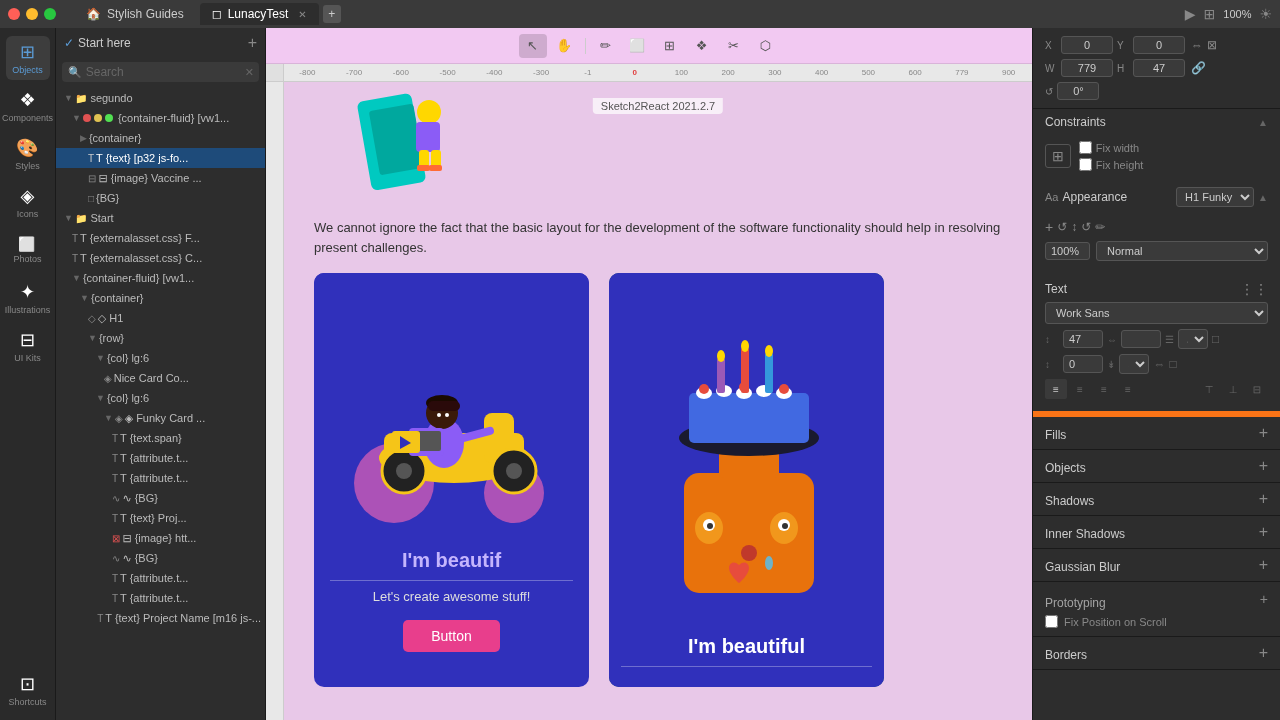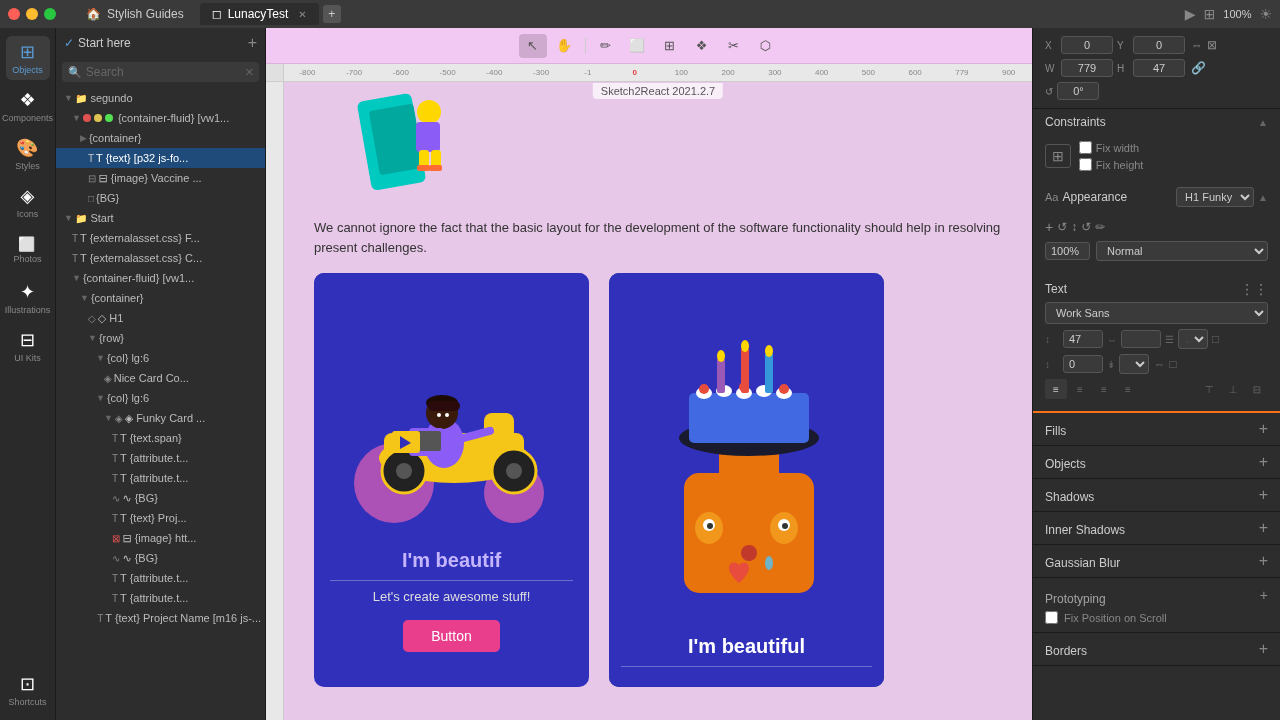--- a/index.html
+++ b/index.html
@@ -282,21 +282,21 @@
     }
     .panel-section-name { font-size: 12px; color: #ccc; }
 
     
     .ruler-numbers { display: flex; width: 100%; font-size: 9px; color: #888; overflow: hidden; }
     .ruler-num { flex: 1; text-align: center; font-size: 8px; }
 
     
     .canvas-label {
       position: absolute;
-      top: 1px;
+      top: 16px;
       left: 50%;
       transform: translateX(-50%);
       background: rgba(255,255,255,0.7);
       font-size: 11px;
       color: #555;
       padding: 2px 8px;
       border-radius: 0 0 4px 4px;
     }
   </style>
 </head>
@@ -766,21 +766,21 @@
           <input class="percent-input" value="100%" style="">
           <select class="blend-select">
             <option>Normal</option>
             <option>Multiply</option>
             <option>Screen</option>
           </select>
         </div>
       </div>
     </div>
 
-    <div style="padding:4px 12px 8px;border-bottom:2px solid #f97316;">
+    <div style="padding:4px 12px 8px;border-bottom:6px solid #f97316;">
       <div style="display:flex;align-items:center;justify-content:space-between;margin-bottom:5px;">
         <span style="font-size:12px;color:#ccc;font-weight:500;">Text</span>
         <span style="font-size:14px;color:#888;cursor:pointer;">⋮⋮</span>
       </div>
       <div style="margin-bottom:5px;">
         <select style="background:#3a3a3a;border:1px solid #555;border-radius:3px;color:#ccc;font-size:11px;padding:3px 6px;width:100%;">
           <option>Work Sans</option>
         </select>
       </div>
       <div style="display:flex;align-items:center;gap:4px;margin-bottom:5px;">

